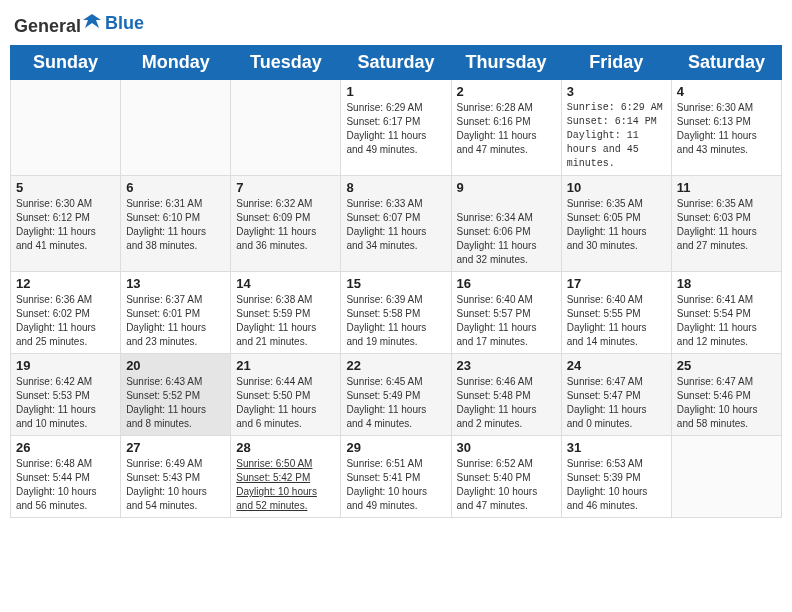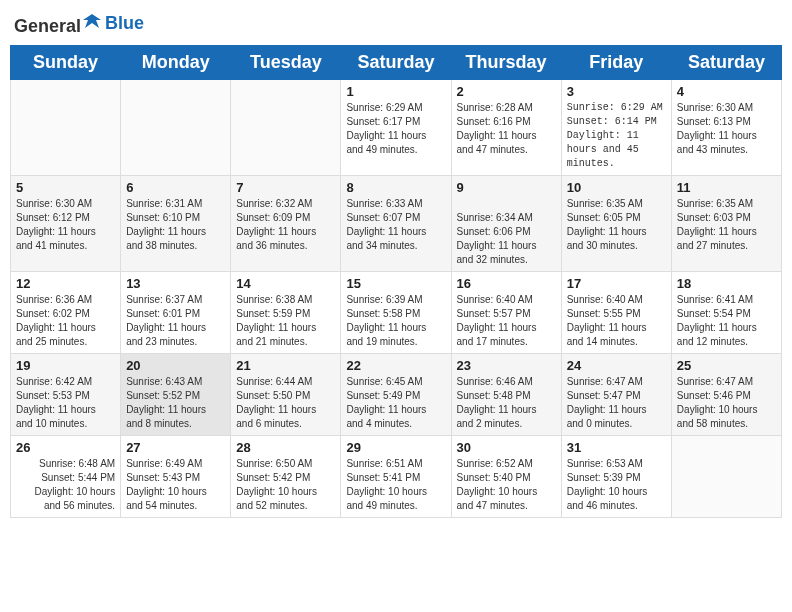--- a/index.html
+++ b/index.html
@@ -271,33 +271,33 @@
         <td style="background: rgb(245, 245, 245);">
           <div class="day-number">25</div>
           <div class="day-info" style="white-space: pre-line;">Sunrise: 6:47 AM
 Sunset: 5:46 PM
 Daylight: 10 hours and 58 minutes.</div>
         </td>
       </tr>
       <tr>
         <td style="background: rgb(255, 255, 255);">
           <div class="day-number">26</div>
-          <div class="day-info" style="white-space: pre-line; text-align: right;">Sunrise: 6:48 AM
+          <div class="day-info" style="white-space: pre-line;">Sunrise: 6:48 AM
 Sunset: 5:44 PM
 Daylight: 10 hours and 56 minutes.</div>
         </td>
         <td style="background: rgb(255, 255, 255);">
           <div class="day-number">27</div>
           <div class="day-info" style="white-space: pre-line;">Sunrise: 6:49 AM
 Sunset: 5:43 PM
 Daylight: 10 hours and 54 minutes.</div>
         </td>
         <td style="background: rgb(255, 255, 255);">
           <div class="day-number">28</div>
-          <div class="day-info" style="white-space: pre-line;">Sunrise: 6:50 AM
+          <div class="day-info" style="white-space: pre-line; text-decoration: underline;">Sunrise: 6:50 AM
 Sunset: 5:42 PM
 Daylight: 10 hours and 52 minutes.</div>
         </td>
         <td style="background: rgb(255, 255, 255);">
           <div class="day-number">29</div>
           <div class="day-info" style="white-space: pre-line;">Sunrise: 6:51 AM
 Sunset: 5:41 PM
 Daylight: 10 hours and 49 minutes.</div>
         </td>
         <td style="background: rgb(255, 255, 255);">

